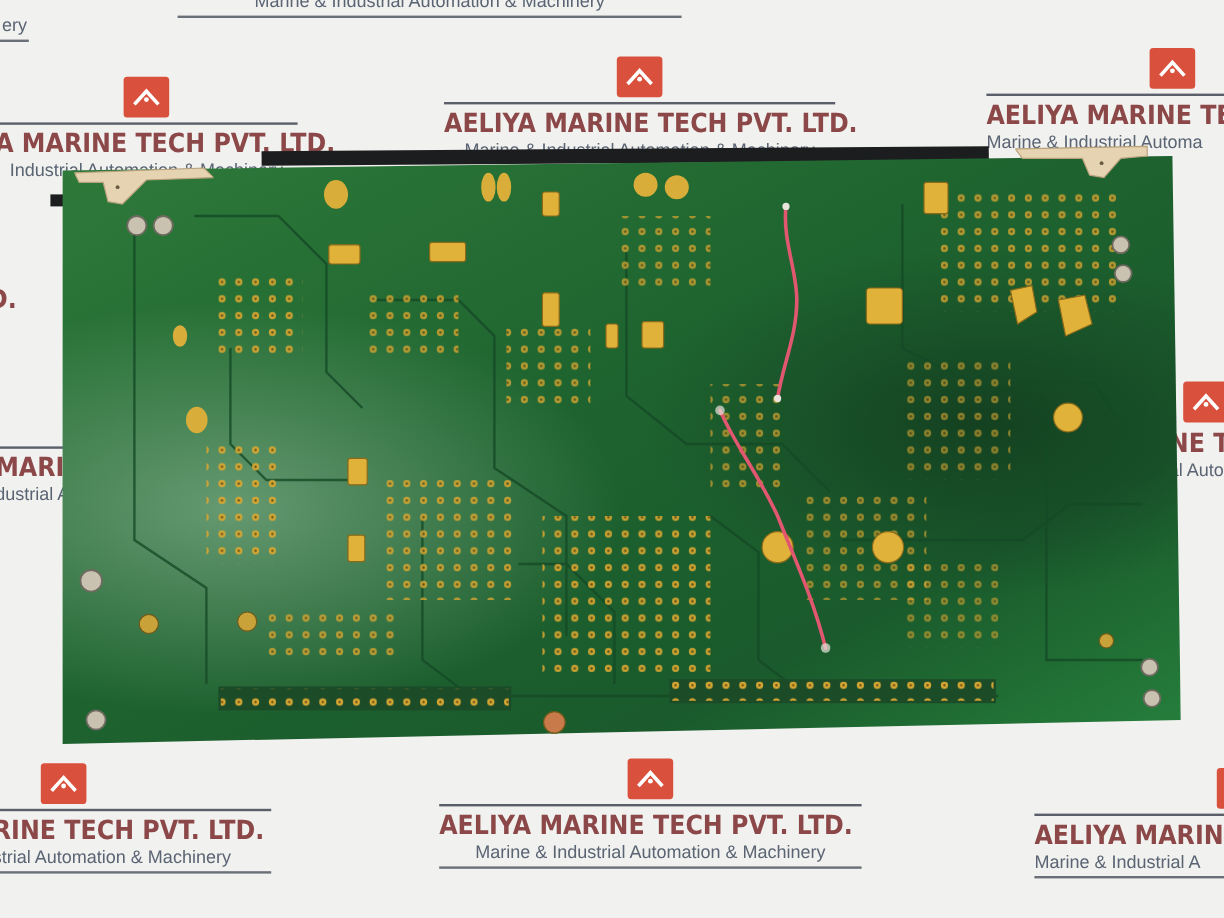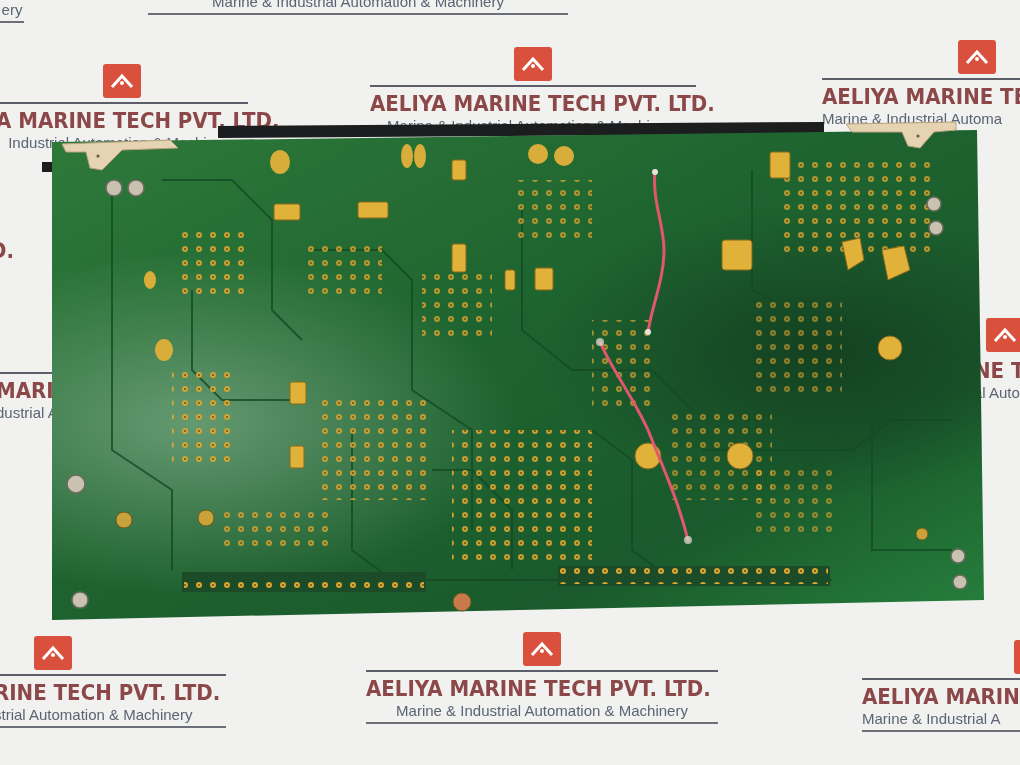--- a/index.html
+++ b/index.html
@@ -14,21 +14,21 @@
   .board{position:absolute;left:52px;top:130px;width:932px;height:490px;}
   .clip{position:absolute;}
 </style>
 </head>
 <body>
 
 <div class="wm" style="left:148px;top:-8px;width:420px;">
   <div class="tag">Marine &amp; Industrial Automation &amp; Machinery</div>
   <div class="rule2"></div>
 </div>
-<div class="wm" style="left:0px;top:0;width:24px;text-align:center;">
+<div class="wm" style="left:0px;top:12px;width:24px;text-align:center;">
   <div class="tag">ery</div>
   <div class="rule2"></div>
 </div>
 
 <div class="wm" style="left:-4px;top:64px;width:252px;">
   <div class="logo">
       <svg width="24" height="20" viewBox="0 0 24 20">
         <path d="M2 16 L12 5 L22 16" stroke="#fff" stroke-width="3" fill="none"></path>
         <circle cx="12" cy="12" r="2" fill="#fff"></circle>
       </svg>

